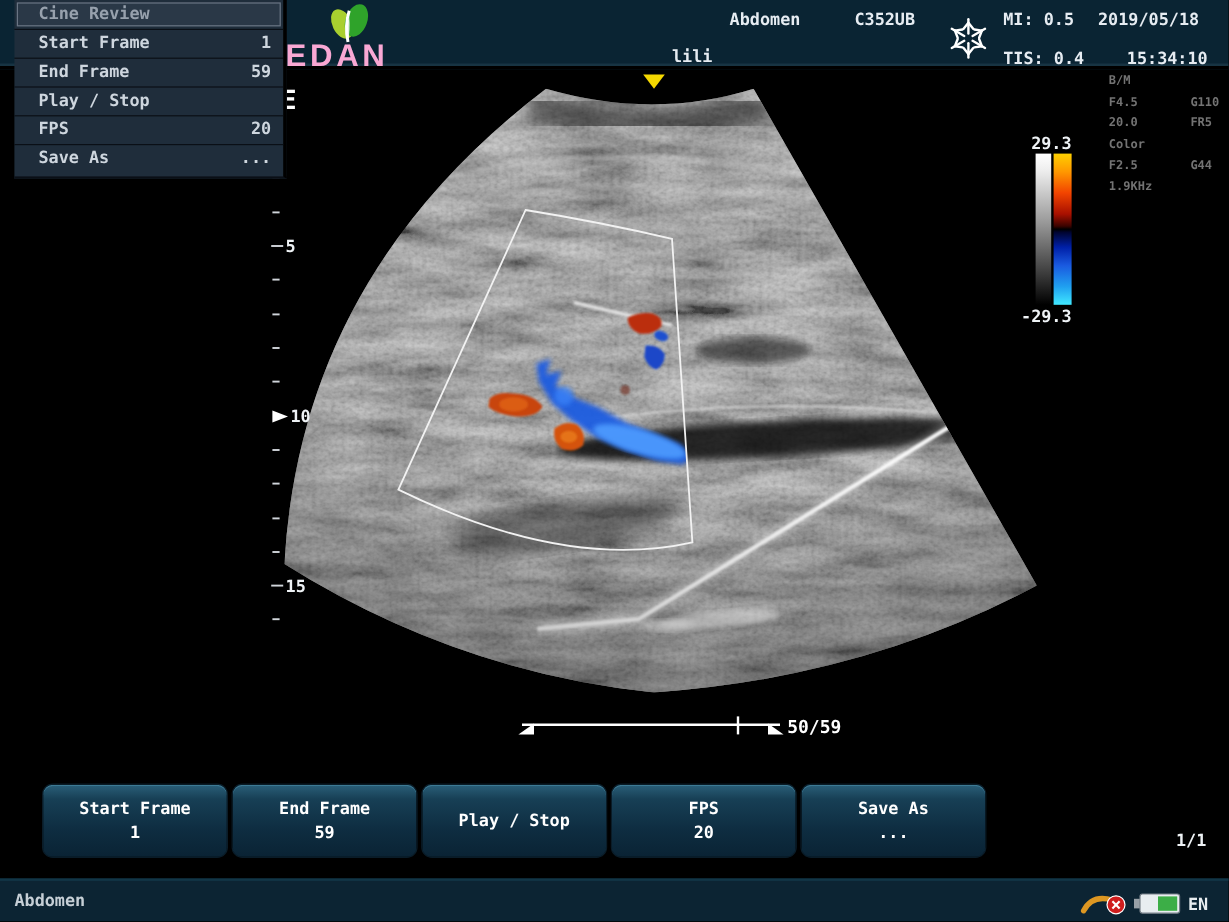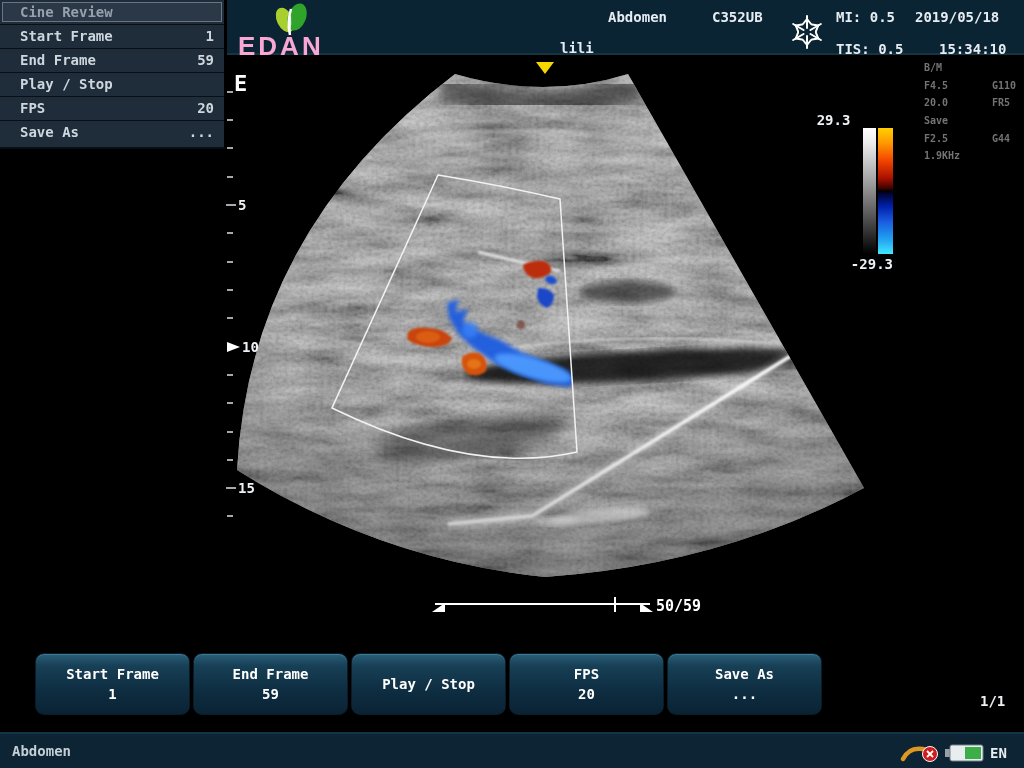--- a/index.html
+++ b/index.html
@@ -6,21 +6,21 @@
   .screen{position:relative;width:1024px;height:768px;background:#000;overflow:hidden;
           font-family:"DejaVu Sans Mono",monospace;font-weight:bold;}
   .abs{position:absolute;}
   
   .topbar{left:0;top:0;width:1024px;height:55px;background:#0a2433;border-bottom:3px solid #000;
           box-shadow:inset 0 -2px 0 rgba(120,170,190,0.12);}
   .tb-text{color:#e6ecf2;font-size:14px;white-space:pre;}
   .brand-text{color:#f9a8d4;font-size:26px;letter-spacing:3px;
               font-family:Liberation Sans, sans-serif;font-weight:bold;}
   
-  .menu{left:0;top:0;width:224px;height:147px;background:#1f2d3b;border-right:3px solid #000;z-index:30;}
+  .menu{left:12px;top:0;width:224px;height:147px;background:#1f2d3b;border-right:3px solid #000;z-index:30;}
   .menu-title{margin:2px;height:18px;line-height:18px;border:1px solid #6a7584;background:#2a3847;
               color:#97a1ad;font-size:14px;padding-left:17px;}
   .menu-row{height:23px;line-height:23px;border-top:1px solid #0a0f16;display:flex;
             justify-content:space-between;color:#ced6de;font-size:14px;padding:0 10px 0 20px;}
   .menu-row:first-of-type{border-top:none;}
   .menu{border-bottom:2px solid #0a0f16;}
   
   .param{color:#737373;font-size:10px;white-space:pre;margin-left:14px;}
   
   .graybar{left:863px;top:128px;width:13px;height:126px;
@@ -55,21 +55,21 @@
       <path d="M20,33 Q17,20 21,7" stroke="#ffffff" stroke-width="2.5" fill="none"></path>
       <path d="M20,33 Q22,22 21,12 Q17,22 20,33 Z" fill="#ffffff" opacity="0.85"></path>
     </svg>
     <div class="abs brand-text" style="left:238px;top:31px;">EDAN</div>
 
     <div class="abs tb-text" style="left:608px;top:9px;">Abdomen</div>
     <div class="abs tb-text" style="left:712px;top:9px;">C352UB</div>
     <div class="abs tb-text" style="left:560px;top:40px;">lili</div>
     <div class="abs tb-text" style="left:836px;top:9px;">MI: 0.5</div>
     <div class="abs tb-text" style="left:915px;top:9px;">2019/05/18</div>
-    <div class="abs tb-text" style="left:836px;top:41px;">TIS: 0.5</div>
+    <div class="abs tb-text" style="left:836px;top:41px;">TIS: 0.4</div>
     <div class="abs tb-text" style="left:939px;top:41px;">15:34:10</div>
 
     <svg class="abs" style="left:789px;top:13px;" width="36" height="38" viewBox="-18 -19 36 38">
       <g stroke="#ffffff" stroke-width="2" stroke-linecap="round">
         <g id="spk">
           <line x1="0" y1="-4" x2="0" y2="-16"></line>
           <line x1="0" y1="-13" x2="-4" y2="-8"></line>
           <line x1="0" y1="-13" x2="4" y2="-8"></line>
         </g>
         <use href="#spk" transform="rotate(60)"></use>
@@ -230,26 +230,26 @@
       <span>Save As</span>
       <span>...</span>
     </div>
   </div>
 
   <div class="abs param" style="left:910px;top:62px;">B/M</div>
   <div class="abs param" style="left:910px;top:80px;text-align:right;">F4.5</div>
   <div class="abs param" style="left:978px;top:80px;">G110</div>
   <div class="abs param" style="left:910px;top:97px;">20.0</div>
   <div class="abs param" style="left:978px;top:97px;">FR5</div>
-  <div class="abs param" style="left:910px;top:115px;">Save</div>
+  <div class="abs param" style="left:910px;top:115px;">Color</div>
   <div class="abs param" style="left:910px;top:133px;">F2.5</div>
   <div class="abs param" style="left:978px;top:133px;">G44</div>
   <div class="abs param" style="left:910px;top:150px;">1.9KHz</div>
 
-  <div class="abs scale-lbl" style="left:810px;top:112px;width:47px;text-align:center;">29.3</div>
+  <div class="abs scale-lbl" style="left:846px;top:112px;width:47px;">29.3</div>
   <div class="abs graybar"></div>
   <div class="abs clrbar"></div>
   <div class="abs scale-lbl" style="left:841px;top:256px;width:52px;">-29.3</div>
 
   <div class="abs softkey" style="left:35px;">
     <span>Start Frame</span>
     <span class="val">1</span>
   </div>
   <div class="abs softkey" style="left:193px;">
     <span>End Frame</span>

